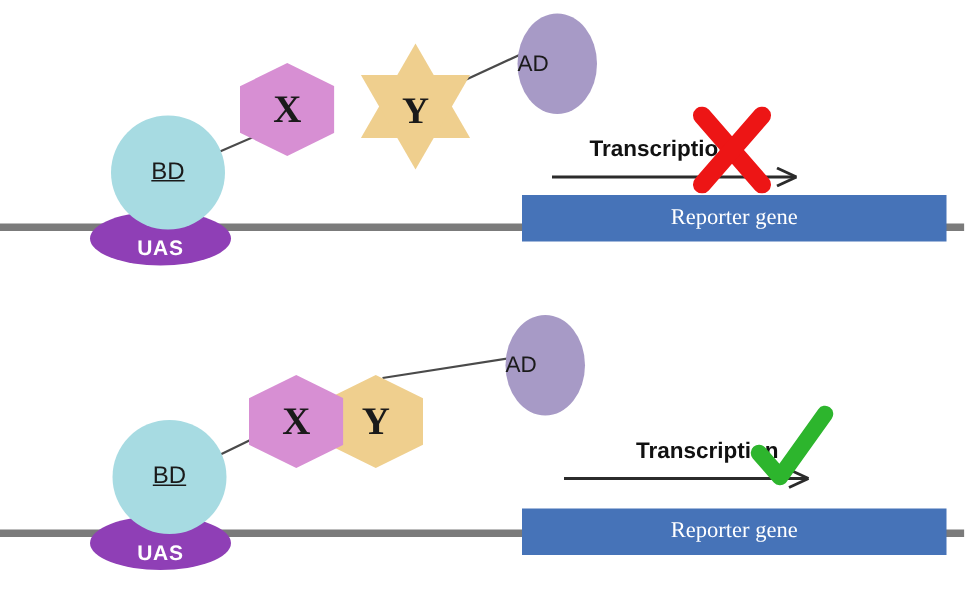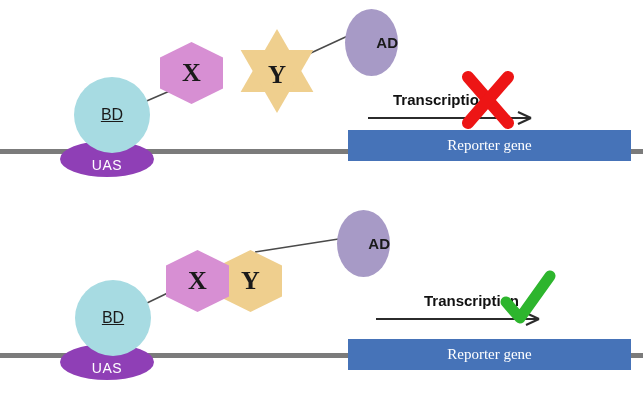--- a/index.html
+++ b/index.html
@@ -5,42 +5,42 @@
   * { margin:0; padding:0; box-sizing:border-box; }
   html,body { background:#ffffff; font-family:"Liberation Sans", sans-serif; }
   .canvas { position:relative; width:643px; height:404px; background:#ffffff; overflow:hidden; }
   .abs { position:absolute; }
 
   .dna { left:0; width:643px; height:5px; background:#7b7b7b; z-index:1; }
 
   .uas {
     background:#8f3fb6; border-radius:50%; z-index:2; color:#fff;
     display:flex; align-items:flex-end; justify-content:center;
-    font-size:14px; padding-bottom:4px; letter-spacing:0.5px;
+    font-size:14px; padding-bottom:4px; letter-spacing:0.5px;font-weight:bold;
   }
   .bd {
     background:#a7dbe2; border-radius:50%; z-index:3; color:#1a1a1a;
     display:flex; align-items:center; justify-content:center; font-size:16px;text-decoration:underline;
   }
   .hex {
     clip-path: polygon(50% 0%, 100% 25%, 100% 75%, 50% 100%, 0% 75%, 0% 25%);
     display:flex; align-items:center; justify-content:center;
     font-family:"Liberation Serif", serif; font-weight:bold; font-size:26px; color:#1a1a1a;
   }
   .hex-x { background:#d78fd3; z-index:4; }
   .hex-y { background:#efcf8e; z-index:3; }
   .star-wrap { z-index:3; }
   .star-label {
     position:absolute; left:0; top:4px; width:100%; height:100%;
     display:flex; align-items:center; justify-content:center;
     font-family:"Liberation Serif", serif; font-weight:bold; font-size:25px; color:#1a1a1a;
   }
   .ad {
     background:#a79ac6; border-radius:50%; z-index:4; color:#1a1a1a;
-    display:flex; align-items:center; justify-content:flex-end; font-size:15px;font-weight:bold;
+    display:flex; align-items:center; justify-content:flex-start; font-size:15px;
   }
   .transcription { font-weight:bold; font-size:15px; color:#111; z-index:5; white-space:nowrap; }
   .reporter {
     background:#4673b8; color:#ffffff; z-index:2;
     display:flex; align-items:center; justify-content:center; font-size:15px;font-family:Liberation Serif, serif;
   }
   .overlay { left:0; top:0; z-index:2; pointer-events:none; }
   .mark { z-index:6; }
   .arrow { z-index:5; }
 </style>

